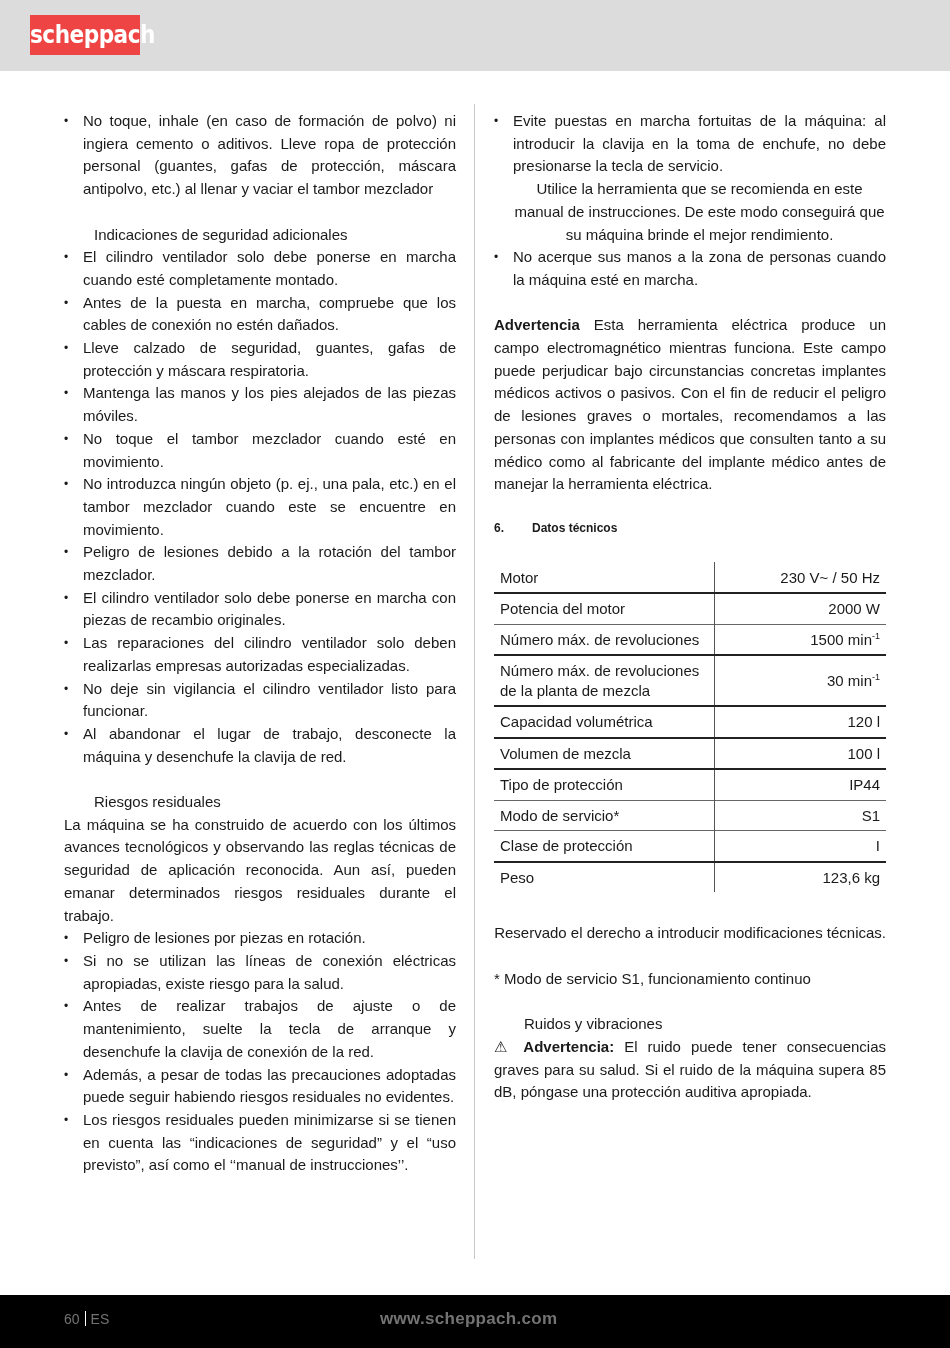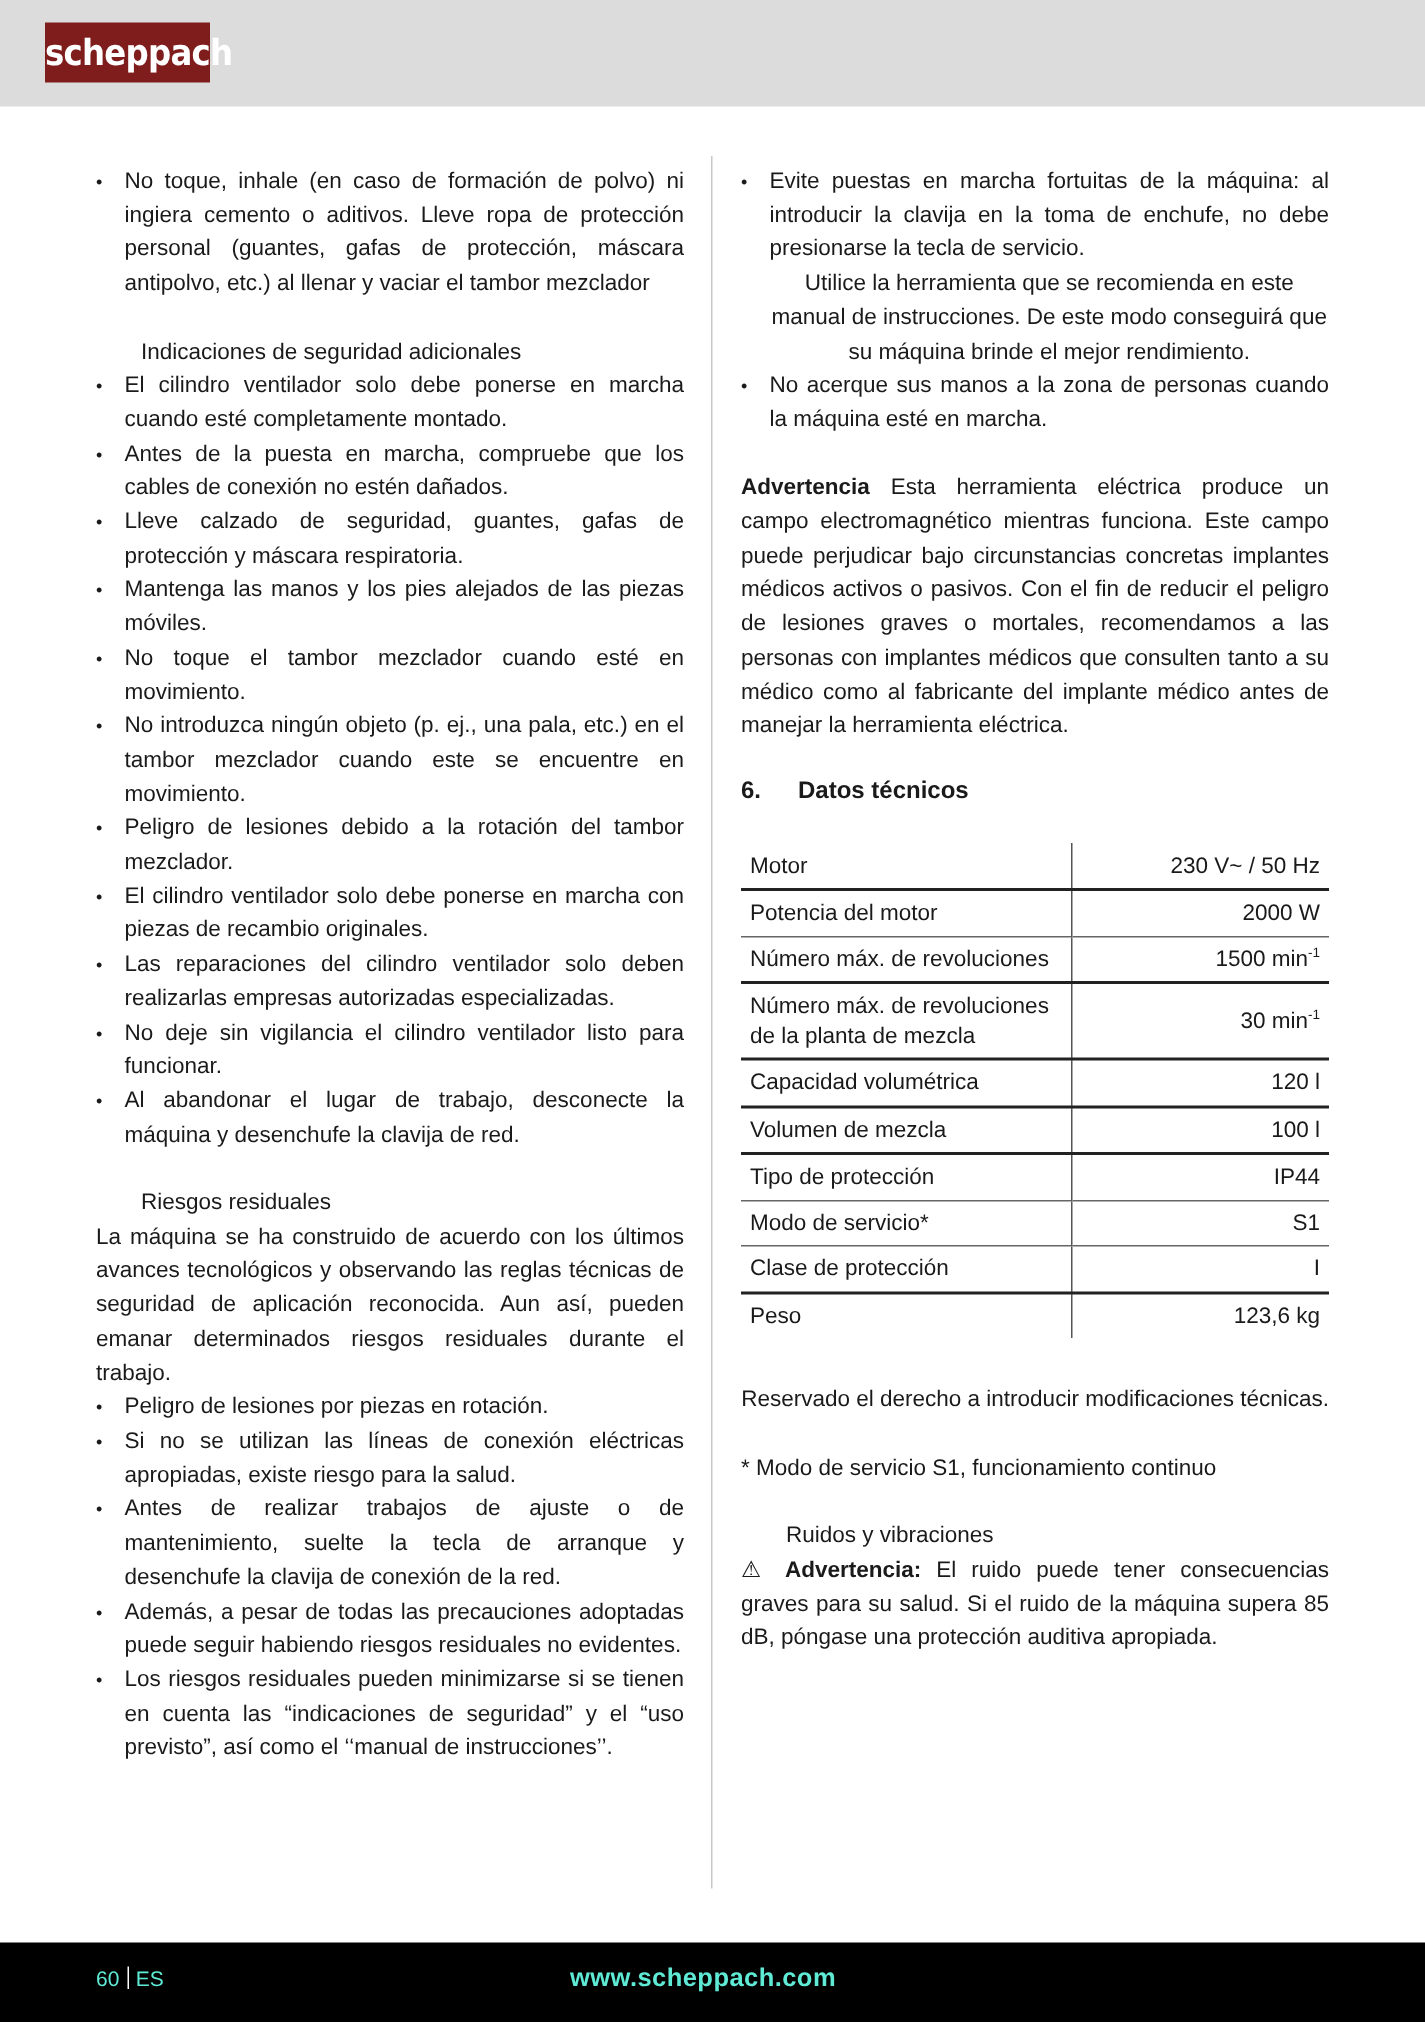--- a/index.html
+++ b/index.html
@@ -2,47 +2,47 @@
 <html><head>
 <meta charset="utf-8">
 <style>
   html, body { margin: 0; padding: 0; }
   body {
     width: 950px; height: 1348px; position: relative; background: #ffffff;
     font-family: "Liberation Sans", sans-serif; color: #1a1a1a; overflow: hidden;
   }
   .header-bar { position: absolute; left: 0; top: 0; width: 950px; height: 71px; background: #dcdcdc; }
   .logo {
-    position: absolute; left: 30px; top: 15px; width: 110px; height: 40px; background: #7f1d1d;
+    position: absolute; left: 30px; top: 15px; width: 110px; height: 40px; background: #ef4444;
     color: #fff; font-family: "DejaVu Sans Condensed", "DejaVu Sans", sans-serif; font-weight: bold;
     font-size: 24px; line-height: 40px; text-align: center; letter-spacing: -0.5px;
   }
   .col { position: absolute; top: 110px; font-size: 15px; line-height: 22.7px; }
   .col-left { left: 64px; width: 392px; }
   .col-right { left: 494px; width: 392px; }
   .divider { position: absolute; left: 474px; top: 104px; width: 1px; height: 1155px; background: #c8c8c8; }
   ul { list-style: none; margin: 0; padding: 0; }
   li { position: relative; padding-left: 19px; text-align: justify; }
   li::before { content: "•"; position: absolute; left: 0; top: 0; font-size: 12px; }
   p { margin: 0; text-align: justify; }
   .gap { height: 22.7px; }
   .subhead { font-weight: normal; margin-left: 30px; }
   .b { font-weight: bold; }
-  .section-title { font-size: 16px; font-weight: bold; margin-top: 10px; margin-bottom: 20px; line-height: 28px; }
+  .section-title { font-size: 12px; font-weight: bold; margin-top: 10px; margin-bottom: 20px; line-height: 28px; }
   .section-title .num { display: inline-block; width: 38px; }
   table.specs { width: 392px; border-collapse: collapse; font-size: 15px; line-height: 19.5px; }
   table.specs td { padding: 5px 6px 5px 6px; vertical-align: middle; }
   table.specs td.k { width: 208px; border-right: 1px solid #555; }
   table.specs td.v { text-align: right; }
   table.specs tr { border-bottom: 2px solid #222; }
   table.specs tr.thin { border-bottom: 1px solid #666; }
   table.specs tr.last { border-bottom: none; }
   table.specs tr.first td { padding-top: 6px; margin-left: 18px; }
   sup { font-size: 9px; vertical-align: 6px; line-height: 0; }
-  .footer-bar { position: absolute; left: 0; top: 1295px; width: 950px; height: 53px; background: #000; color: #5eead4; }
+  .footer-bar { position: absolute; left: 0; top: 1295px; width: 950px; height: 53px; background: #000; color: #737373; }
   .page-num { position: absolute; left: 64px; top: 16px; font-size: 14px; }
   .page-num .sep { display: inline-block; width: 1px; height: 15px; background: #fff; margin: 0 5px; vertical-align: -2px; }
   .footer-url { position: absolute; left: 380px; top: 14px; font-size: 17px; font-weight: bold; letter-spacing: 0.3px; }
 </style>
 </head>
 <body>
 
 <div class="header-bar">
   <div class="logo">scheppach</div>
 </div>

